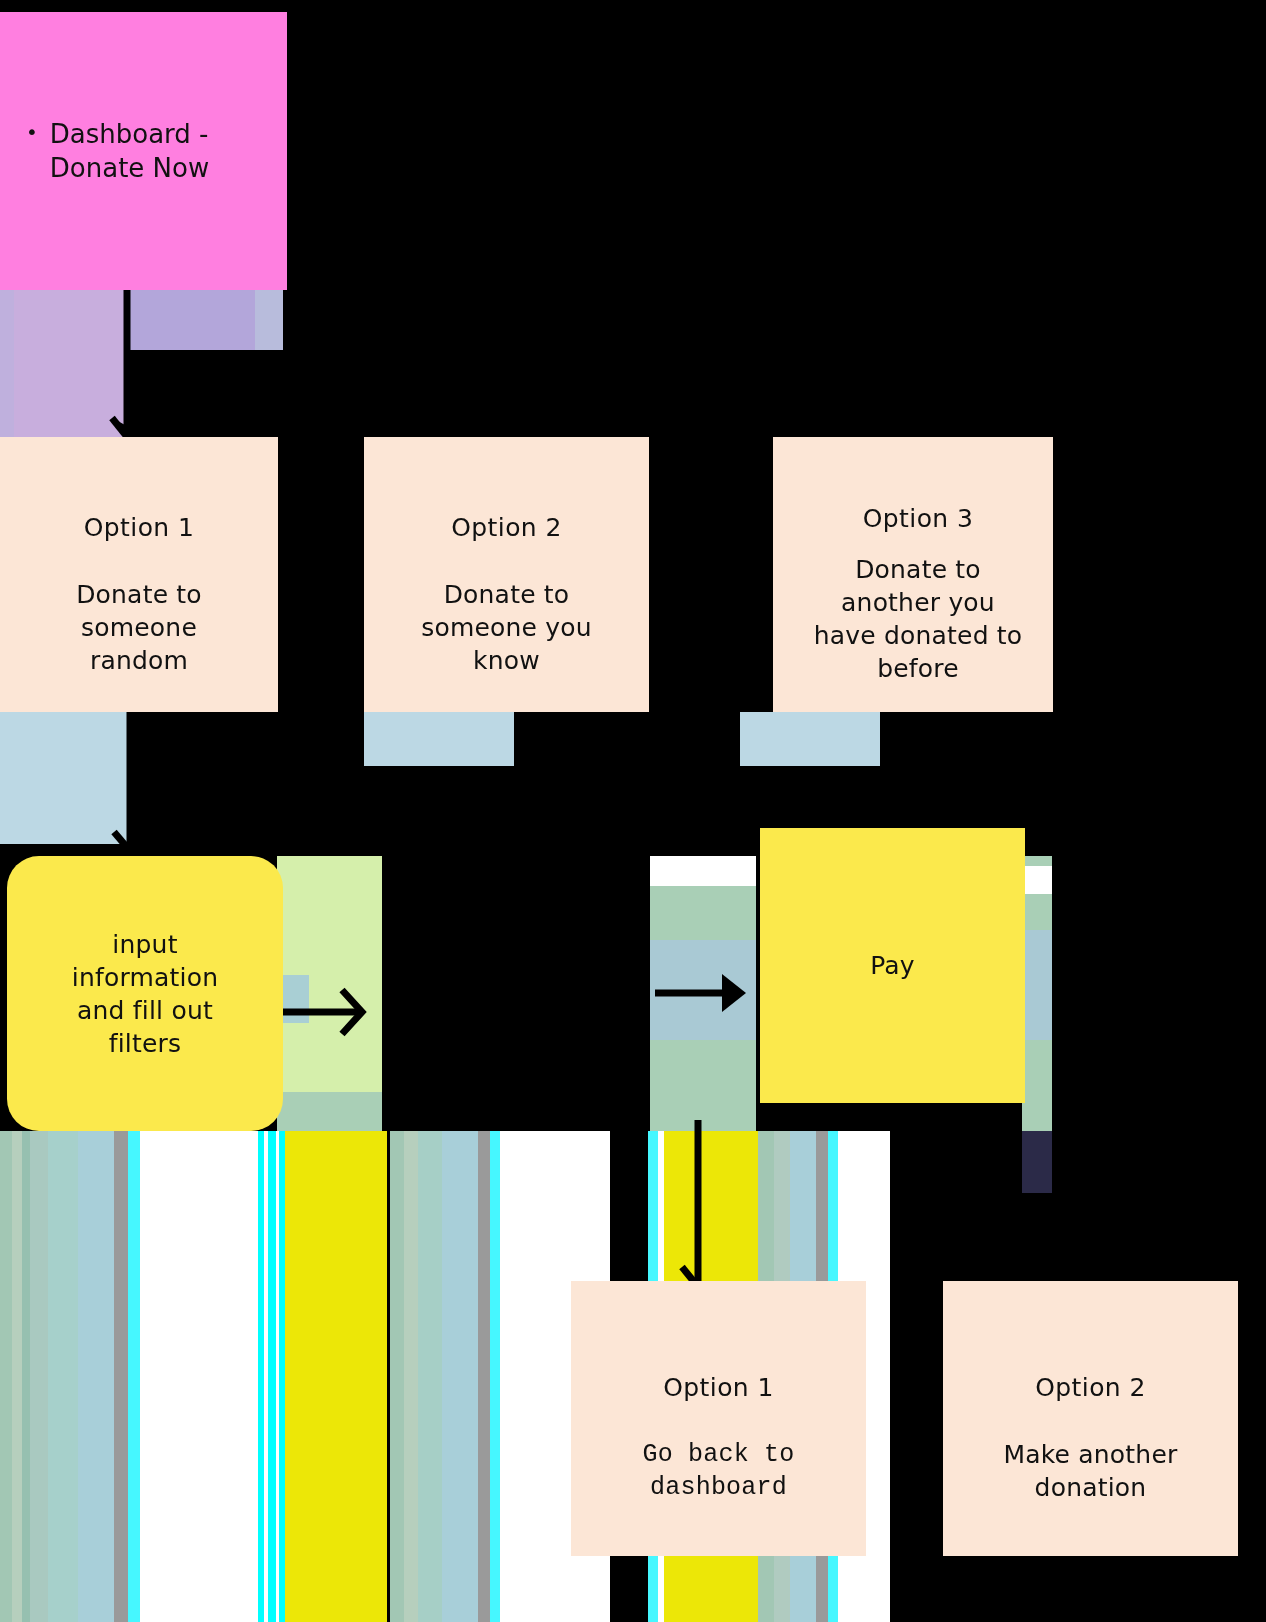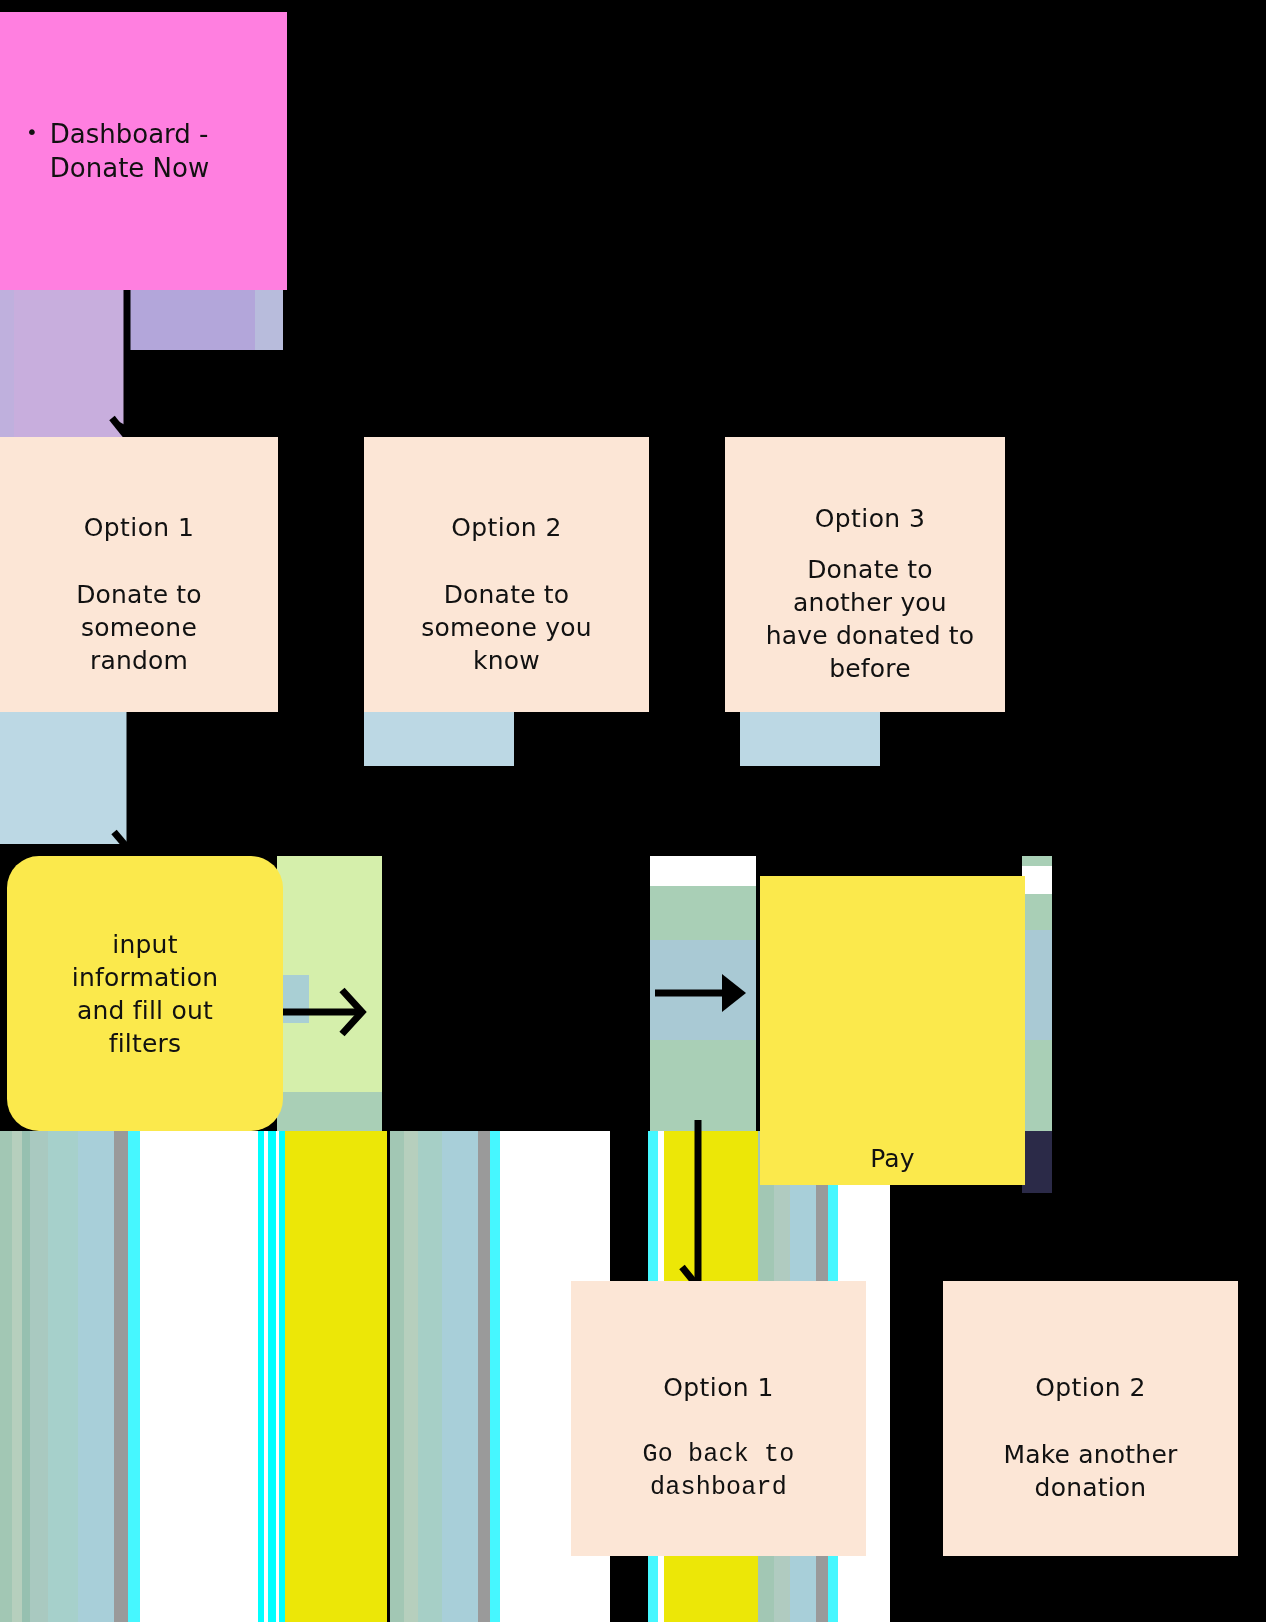--- a/index.html
+++ b/index.html
@@ -163,32 +163,32 @@
     <div class="gap"></div>
     <div class="body" style="max-width:180px;">Donate to someone random</div>
   </div>
 
   <div class="card peach" style="left:364px;top:437px;width:285px;height:275px;">
     <div class="ttl">Option 2</div>
     <div class="gap"></div>
     <div class="body" style="max-width:205px;">Donate to someone you know</div>
   </div>
 
-  <div class="card peach" style="left:725px;top:437px;width:280px;height:275px;padding-left:24px;">
+  <div class="card peach" style="left:773px;top:437px;width:280px;height:275px;padding-left:24px;">
     <div class="ttl">Option 3</div>
     <div class="gap" style="height:18px;"></div>
     <div class="body" style="max-width:210px;">Donate to another you have donated to before</div>
   </div>
 
   <div class="card yellow" style="left:7px;top:856px;width:276px;height:275px;border-radius:32px;">
     <div class="body" style="max-width:200px;">input information and fill out filters</div>
   </div>
 
 
-  <div class="card yellow" style="left:760px;top:876px;width:265px;height:309px;justify-content:flex-end;">
+  <div class="card yellow" style="left:760px;top:828px;width:265px;height:275px;">
     <div class="body">Pay</div>
   </div>
 
   <div class="card peach" style="left:571px;top:1281px;width:295px;height:275px;">
     <div class="ttl">Option 1</div>
     <div class="gap"></div>
     <div class="body" style="max-width:180px;font-family:Liberation Mono, monospace;">Go back to dashboard</div>
   </div>
 
   <div class="card peach" style="left:943px;top:1281px;width:295px;height:275px;">

